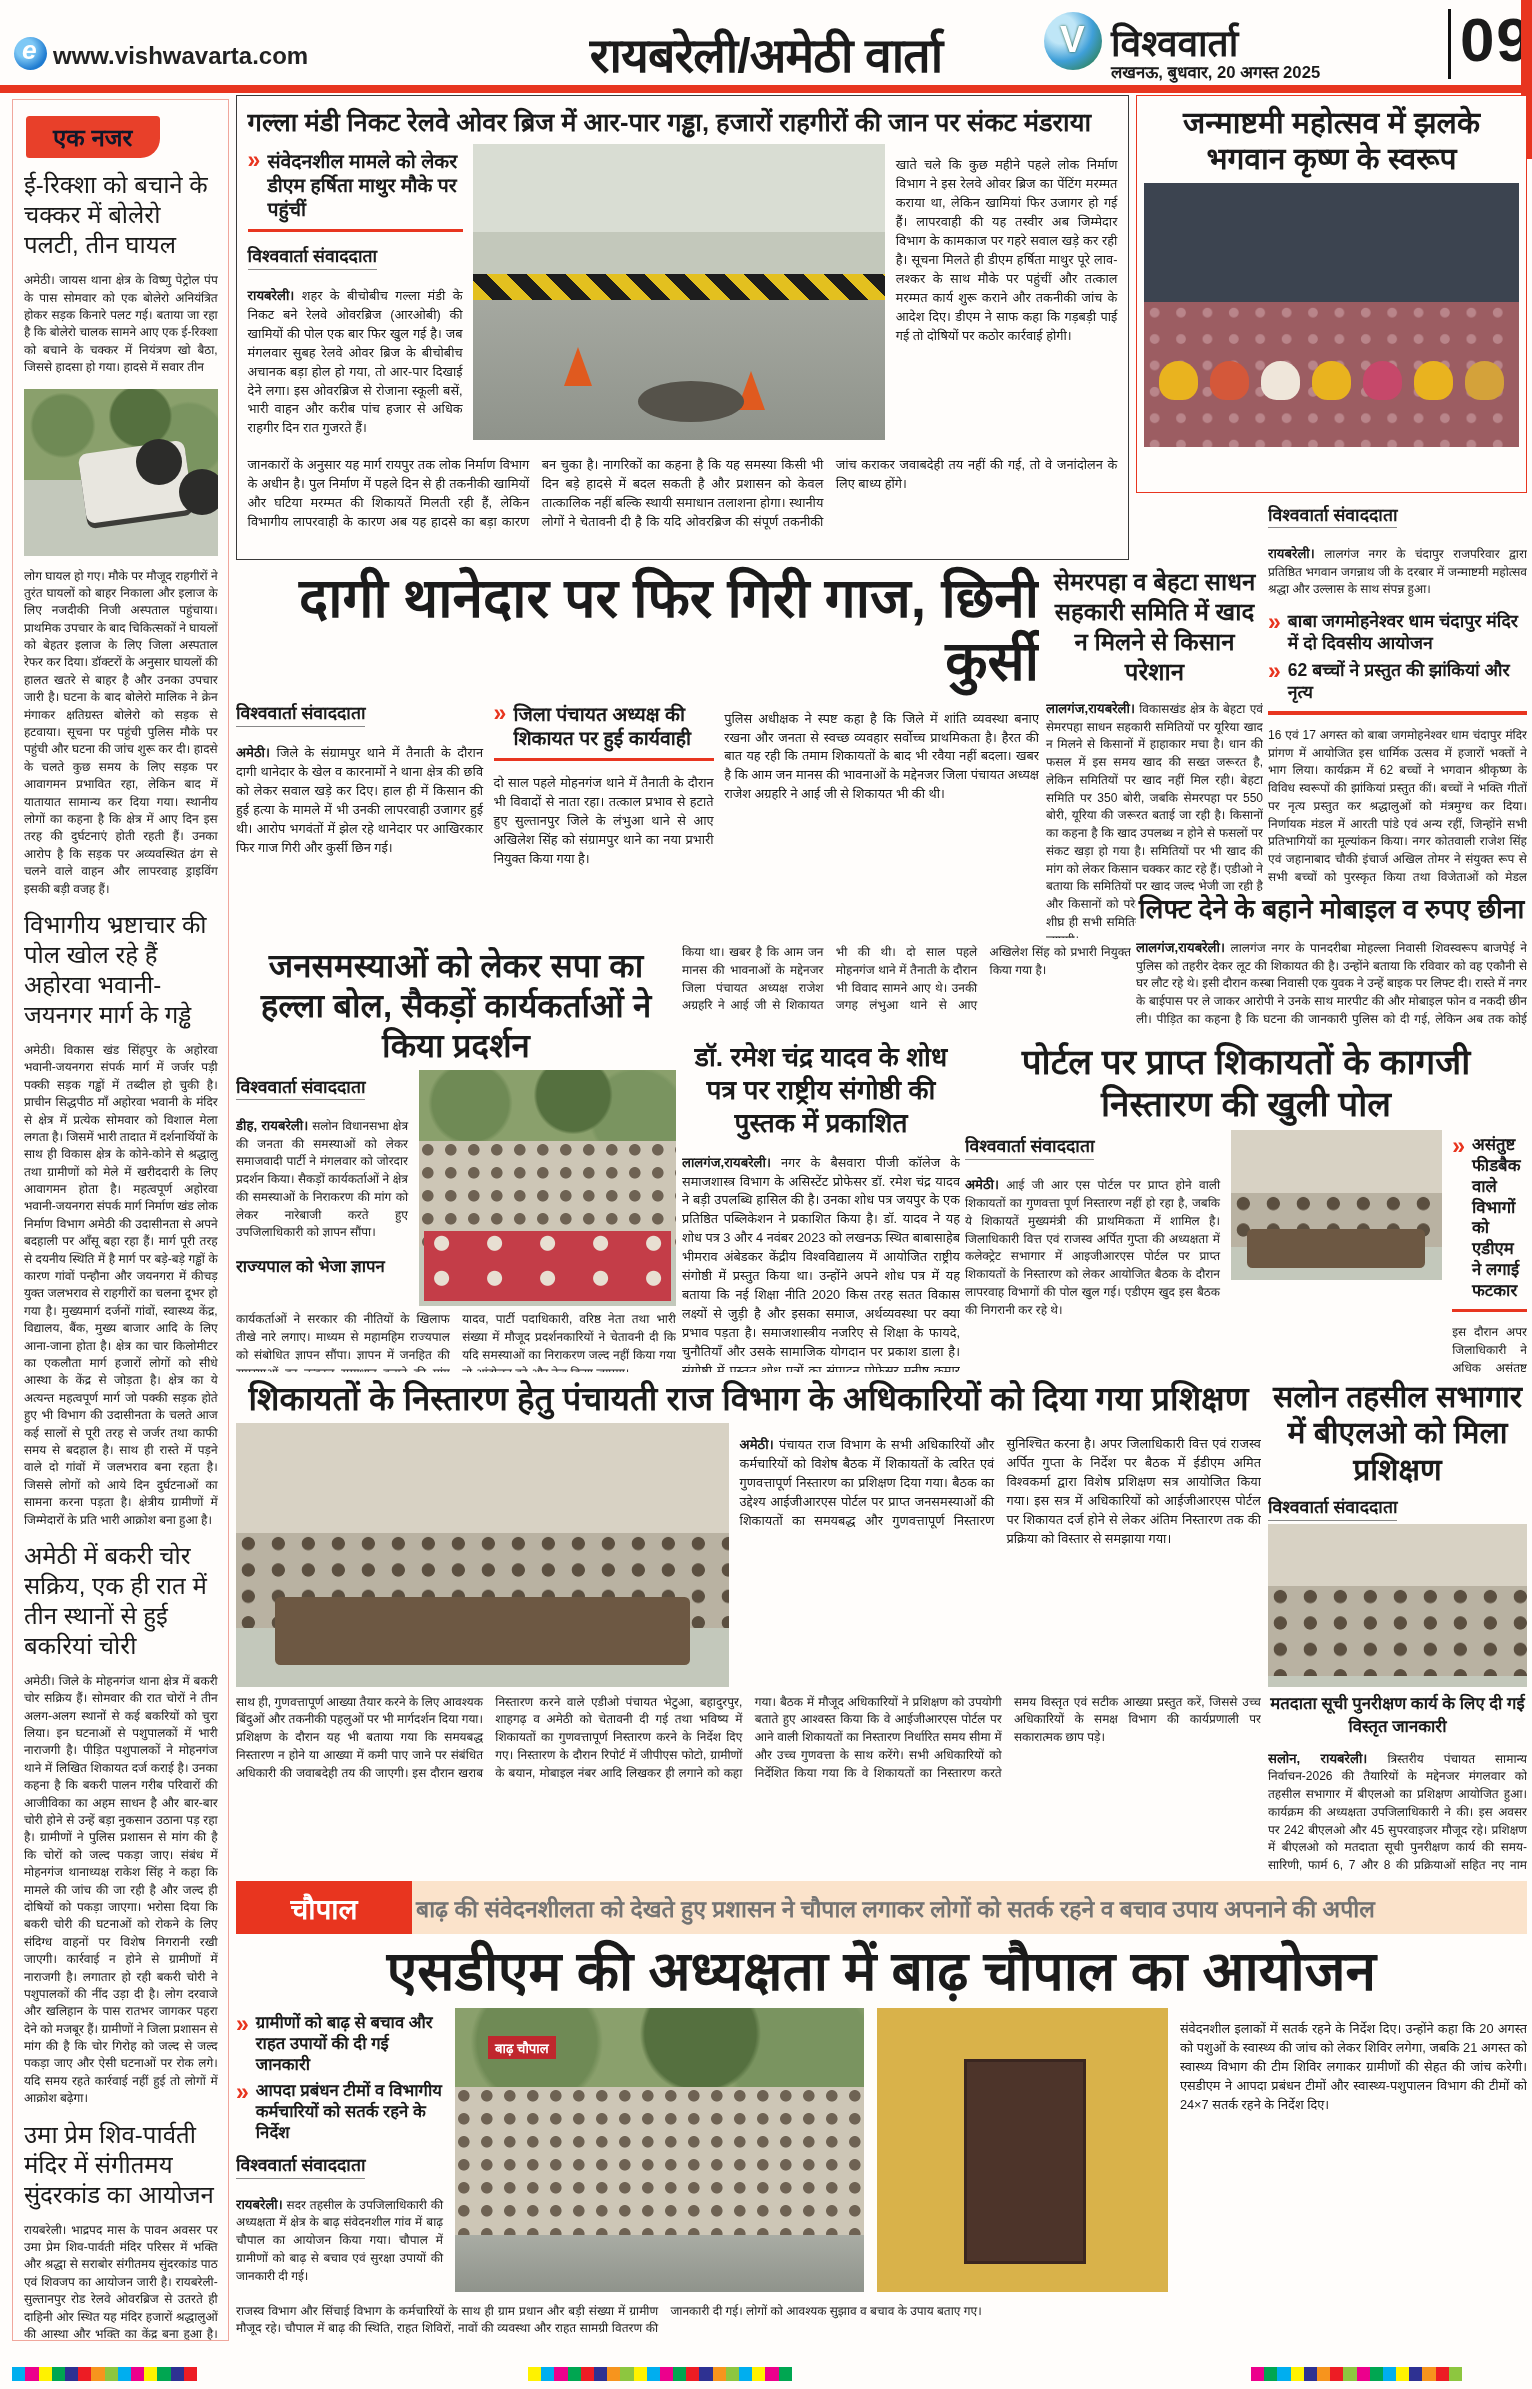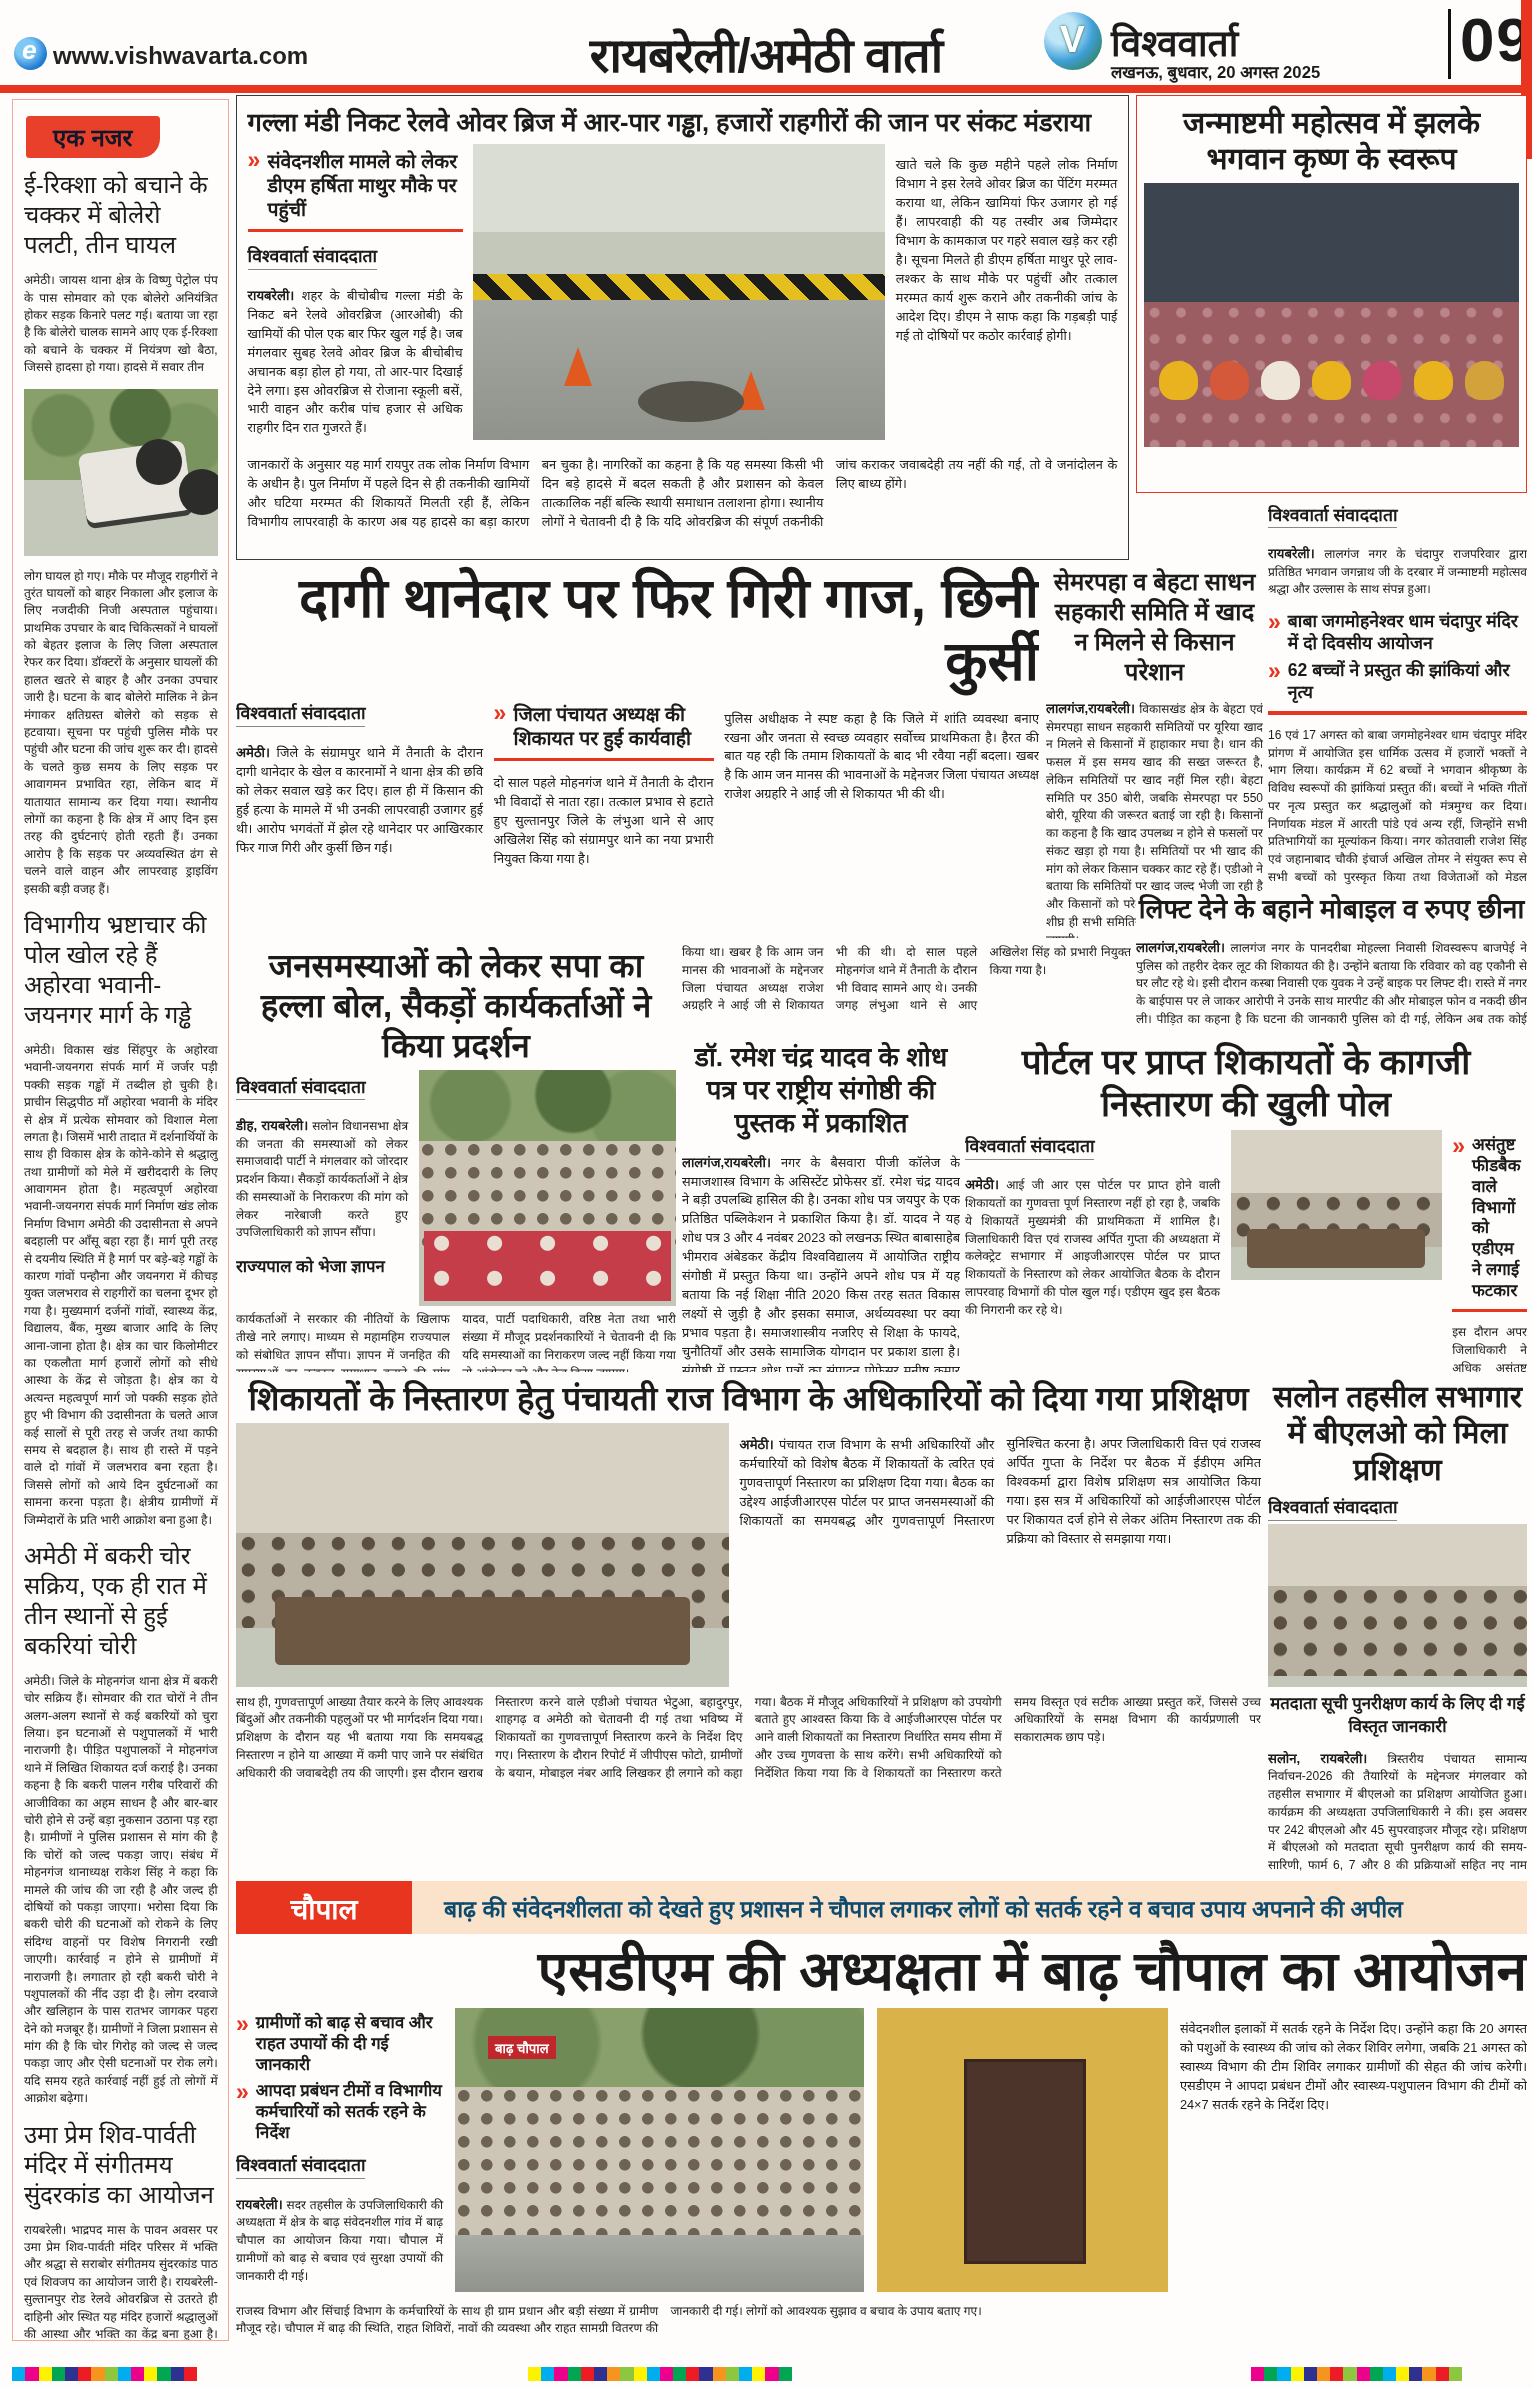--- a/index.html
+++ b/index.html
@@ -85,21 +85,21 @@
   .sem{left:1046px;top:565px;width:217px;height:373px;}
   .lift{left:1136px;top:891px;width:391px;height:137px;}
   .sapa{left:236px;top:944px;width:440px;height:428px;}
   .spill{left:682px;top:944px;width:449px;height:88px;}
   .research{left:682px;top:1039px;width:278px;height:333px;}
   .portal{left:965px;top:1039px;width:562px;height:333px;}
   .training{left:236px;top:1377px;width:1025px;height:498px;}
   .blo{left:1268px;top:1377px;width:259px;height:498px;}
   .chaupal{left:236px;top:1881px;width:1291px;height:53px;display:flex;align-items:stretch;}
   .ch-tag{width:176px;background:#e8351f;color:#fff;font-size:28px;font-weight:900;display:flex;align-items:center;justify-content:center;}
-  .ch-strip{flex:1;background:#fbe3cb;display:flex;align-items:center;padding:0 32px;font-size:23px;font-weight:bold;color:#0c4a6e;}
+  .ch-strip{flex:1;background:#fbe3cb;display:flex;align-items:center;padding:0 4px;font-size:23px;font-weight:bold;color:#737373;}
   .sdm{left:236px;top:1939px;width:1291px;height:407px;}
   .sd-row{display:flex;gap:12.3px;margin-top:5.3px;}
   
   .strip{position:absolute;top:2367px;height:14px;display:flex;}
   .strip span{display:block;width:13.2px;height:14px;}
   .c1{background:#00aeef}.c2{background:#ec008c}.c3{background:#fff200}.c4{background:#00a651}
   .c5{background:#2e3192}.c6{background:#ed1c24}.c7{background:#f7941d}.c8{background:#8dc63f}
 </style>
 </head>
 <body>
@@ -305,21 +305,21 @@
     <div class="capt" style="text-align:center;">मतदाता सूची पुनरीक्षण कार्य के लिए दी गई विस्तृत जानकारी</div>
     <p class="body small"><b>सलोन, रायबरेली।</b> <span>त्रिस्तरीय पंचायत सामान्य निर्वाचन-2026 की तैयारियों के मद्देनजर मंगलवार को तहसील सभागार में बीएलओ का प्रशिक्षण आयोजित हुआ। कार्यक्रम की अध्यक्षता उपजिलाधिकारी ने की। इस अवसर पर 242 बीएलओ और 45 सुपरवाइजर मौजूद रहे। प्रशिक्षण में बीएलओ को मतदाता सूची पुनरीक्षण कार्य की समय-सारिणी, फार्म 6, 7 और 8 की प्रक्रियाओं सहित नए नाम जोड़ने, मृतक मतदाताओं के नाम हटाने और सुधार संबंधी कार्यों की विस्तृत जानकारी दी गई। नायब तहसीलदार सुजीत सिंह ने प्रशिक्षण में सहयोग दिया और बीएलओ को स्टेशनरी वितरित कर कार्यप्रणाली समझाई। एसडीएम ने कहा कि 19 अगस्त से बीएलओ गांव-गांव जाकर घर-घर संपर्क कर मतदाता सूची पुनरीक्षण करेंगे और इसमें किसी प्रकार की लापरवाही बर्दाश्त नहीं की जाएगी। उन्होंने निर्वाचन नामावलियों के अद्यतन पर विशेष ध्यान देने तथा मतदाताओं से शालीन व्यवहार करने के निर्देश दिए। इस अवसर पर तहसीलदार दीपिका सिंह, खंड विकास अधिकारी शशि कुमार तिवारी सहित अन्य अधिकारी भी मौजूद रहे।</span></p>
   </section>
 
   <div class="blk chaupal" style="overflow:visible;background:none;">
     <div class="ch-tag">चौपाल</div>
     <div class="ch-strip">बाढ़ की संवेदनशीलता को देखते हुए प्रशासन ने चौपाल लगाकर लोगों को सतर्क रहने व बचाव उपाय अपनाने की अपील</div>
   </div>
 
   <section class="blk sdm">
-    <h1 class="h-huge" style="font-size:55px;text-align:right;">एसडीएम की अध्यक्षता में बाढ़ चौपाल का आयोजन</h1>
+    <h1 class="h-huge" style="font-size:55px;text-align:center;">एसडीएम की अध्यक्षता में बाढ़ चौपाल का आयोजन</h1>
     <div class="sd-row">
       <div style="width:207px;">
         <div class="bullet">
           <span class="chev">»</span>
           <span class="bt" style="font-size:16.7px;">ग्रामीणों को बाढ़ से बचाव और राहत उपायों की दी गई जानकारी</span>
         </div>
         <div class="bullet">
           <span class="chev">»</span>
           <span class="bt" style="font-size:16.7px;">आपदा प्रबंधन टीमों व विभागीय कर्मचारियों को सतर्क रहने के निर्देश</span>
         </div>

